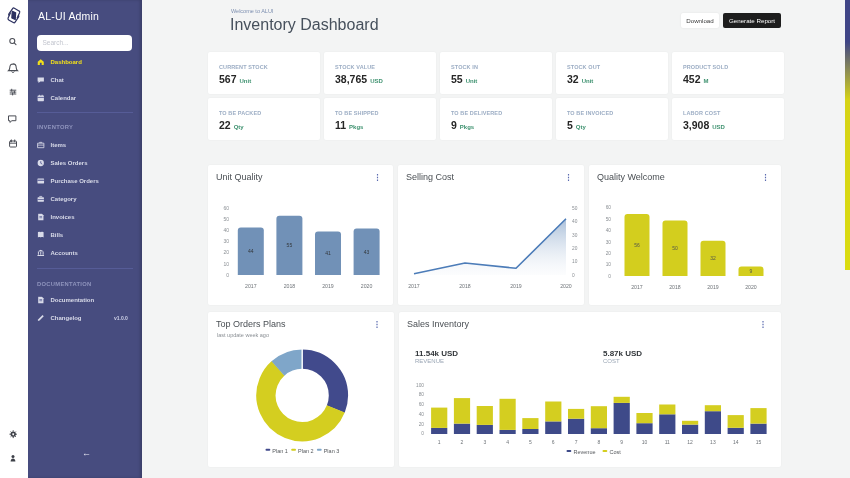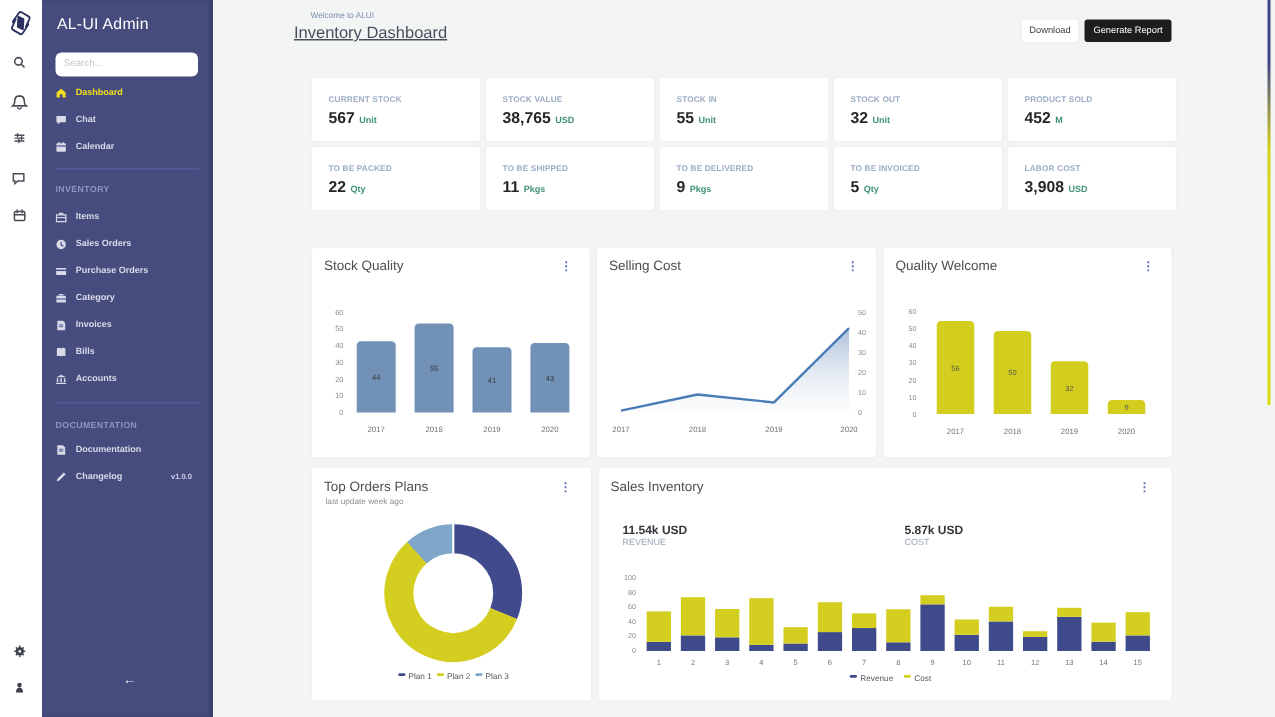--- a/index.html
+++ b/index.html
@@ -1,36 +1,36 @@
 <!DOCTYPE html>
 <html><head>
 <meta charset="utf-8">
 <style>
 * { margin:0; padding:0; box-sizing:border-box; }
 html,body { width:850px; height:478px; overflow:hidden; }
 body { font-family:"Liberation Sans", sans-serif; background:#f3f4f4; position:relative; }
-.abs { position:absolute; }
+.abs { position:absolute;padding-left:24px; }
 
 #strip { left:0; top:0; width:28px; height:478px; background:#ffffff; }
 
 #side { left:28px; top:0; width:114px; height:478px; background:#474c7f; box-shadow:inset -2px 0 3px rgba(0,0,0,0.18); }
 #side h1 { position:absolute; left:10px; top:10px; font-size:10.5px; font-weight:400; color:#ffffff; letter-spacing:0.2px; }
 #search { position:absolute; left:8.5px; top:34.5px; width:95px; height:16px; background:#ffffff; border-radius:4px; }
 #search span { position:absolute; left:6px; top:4.5px; font-size:6.5px; color:#c2c5ce; }
 .mi { position:absolute; left:0; width:114px; height:18px; }
 .mi .ic { position:absolute; left:9px; top:50%; transform:translateY(-50%); width:7.5px; height:7.5px; }
 .mi .tx { position:absolute; left:22.5px; top:50%; transform:translateY(-50%); font-size:6px; font-weight:700; color:#d9dbe9; }
 .mi.active .tx { color:#f2e01a; }
 .sect { position:absolute; left:9px; font-size:5.8px; font-weight:700; color:#8f94bd; letter-spacing:0.3px; }
 .divider { position:absolute; left:9px; width:96px; height:1px; background:#565c97; }
 .ver { position:absolute; left:86px; font-size:5px; font-weight:700; color:#cfd2e8; }
 #collapse { position:absolute; left:54px; top:449px; color:#e8e8f2; font-size:9px; line-height:9px; }
 
 #welcome { left:207px; top:8px; font-size:5.5px; color:#7d8fb0; font-weight:400; }
-#pagetitle { left:196px; top:16px; font-size:11px; color:#46505c;text-decoration:underline; }
+#pagetitle { left:206px; top:16px; font-size:16px; color:#46505c; }
 .btn { position:absolute; top:13px; height:15px; font-size:6.2px; line-height:15px; text-align:center; border-radius:2px; font-weight:400; }
 #btn-dl { left:681px; width:38px; background:#ffffff; color:#3a3a3a; box-shadow:0 0 2px rgba(0,0,0,0.08); }
 #btn-gr { left:723px; width:58px; background:#1d1d1d; color:#ffffff; }
 
 .card { position:absolute; background:#ffffff; border-radius:2px; box-shadow:0 0 2px rgba(0,0,0,0.05); }
 .stat .lbl { position:absolute; left:11px; top:11.5px; font-size:5.5px; font-weight:700; color:#9cadc4; letter-spacing:0.1px; }
 .stat .val { position:absolute; left:11px; top:20.5px; font-size:10.5px; font-weight:700; color:#262626; }
 .stat .unit { font-size:6px; font-weight:700; color:#3f9270; margin-left:3px; }
 
 .ctitle { position:absolute; left:8px; top:7px; font-size:9px; color:#4a4f54; }
@@ -207,21 +207,21 @@
 <div class="card stat" style="left:556px;top:98px;width:112px;height:42px">
     <span class="lbl">TO BE INVOICED</span>
     <span class="val">5<span class="unit">Qty</span></span>
   </div>
 <div class="card stat" style="left:672px;top:98px;width:112px;height:42px">
     <span class="lbl">LABOR COST</span>
     <span class="val">3,908<span class="unit">USD</span></span>
   </div>
 
 <div class="card" style="left:208px;top:165px;width:185px;height:140px">
-  <span class="ctitle">Stock Quality</span>
+  <span class="ctitle">Unit Quality</span>
     <span class="dots" style="right:11.5px">⋮</span>
   <svg width="185" height="140" viewBox="0 0 185 140">
     <g font-family="Liberation Sans, sans-serif" font-size="5" fill="#8a8f94" text-anchor="end">
       <text x="21" y="111.8">0</text>
         <text x="21" y="100.6">10</text>
         <text x="21" y="89.4">20</text>
       <text x="21" y="78.3">30</text>
         <text x="21" y="67.1">40</text>
         <text x="21" y="55.9">50</text>
         <text x="21" y="44.7">60</text>

